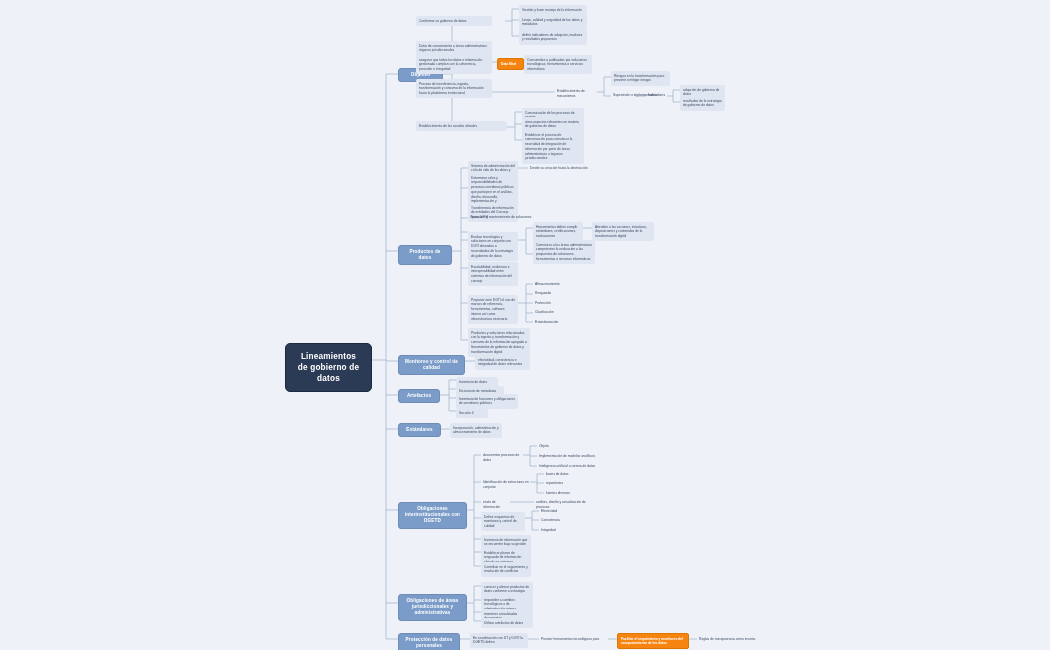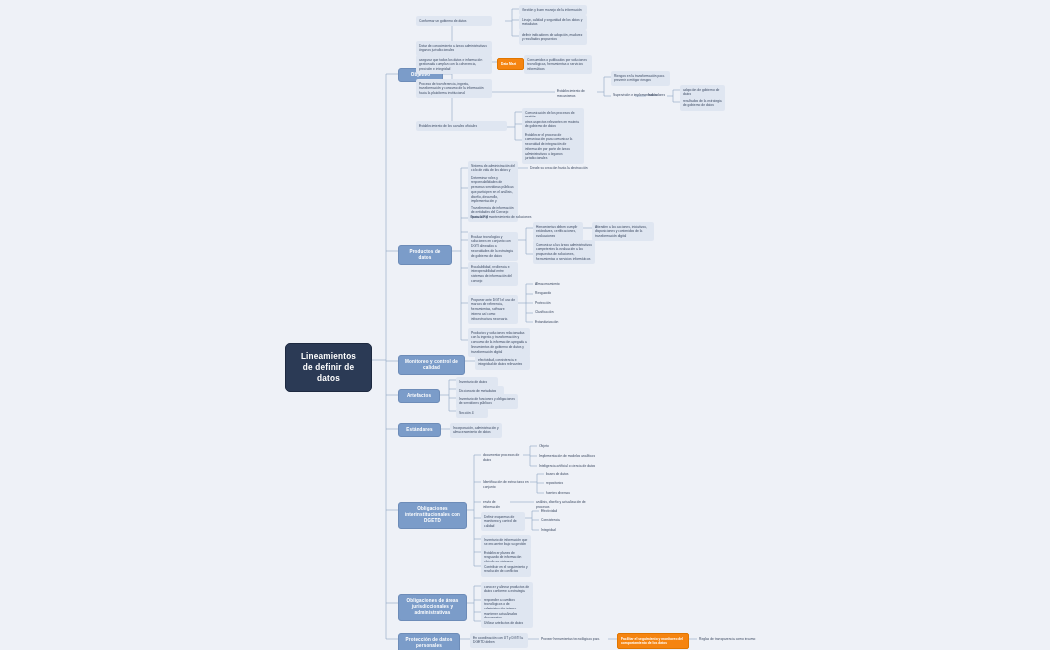--- a/index.html
+++ b/index.html
@@ -173,21 +173,21 @@
       <path d="M474 612 L481 612"></path>
       <path d="M474 621 L481 621"></path>
 
       <path d="M460 639 L470 639"></path>
       <path d="M528 639 L539 639"></path>
       <path d="M608 639 L617 639"></path>
       <path d="M689 639 L697 639"></path>
     </g>
   </svg>
 
-  <div class="node root" style="left:285px; top:343px; width:87px;">Lineamientos de definir de datos</div>
+  <div class="node root" style="left:285px; top:343px; width:87px;">Lineamientos de gobierno de datos</div>
 
   <div class="node lvl1" style="left:398px; top:68px; width:45px;">Objetivo</div>
 
   <div class="node box" style="left:416px; top:16px; width:76px;">Conformar un gobierno de datos</div>
   <div class="node box" style="left:519px; top:5px; width:68px;">Gestión y buen manejo de la información</div>
   <div class="node box" style="left:519px; top:15px; width:68px;">Linaje, calidad y seguridad de los datos y metadatos</div>
   <div class="node box" style="left:519px; top:30px; width:68px;">definir indicadores de adopción, madurez y resultados propuestos</div>
 
   <div class="node box" style="left:416px; top:41px; width:76px;">Dotar de conocimiento a áreas administrativas  órganos jurisdiccionales</div>
   <div class="node box" style="left:416px; top:55px; width:76px;">asegurar que todos los datos e información gestionada cumplan con la coherencia, precisión e integridad</div>

